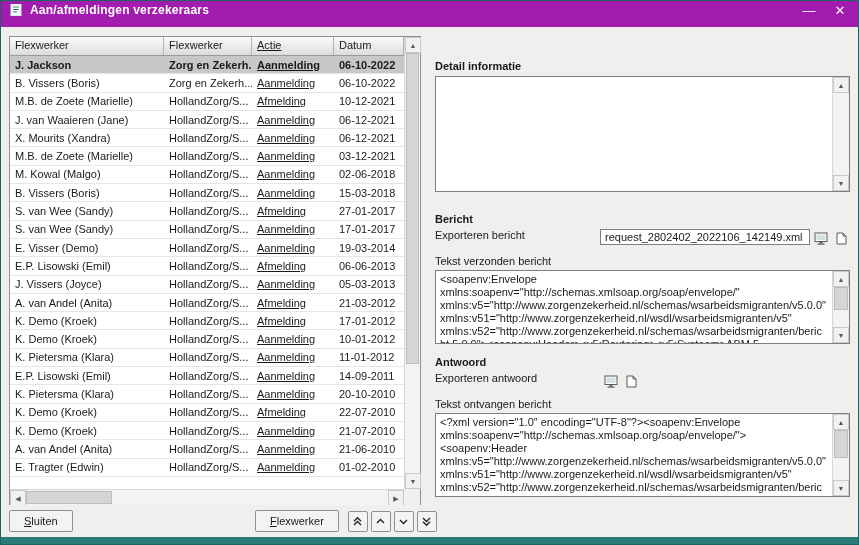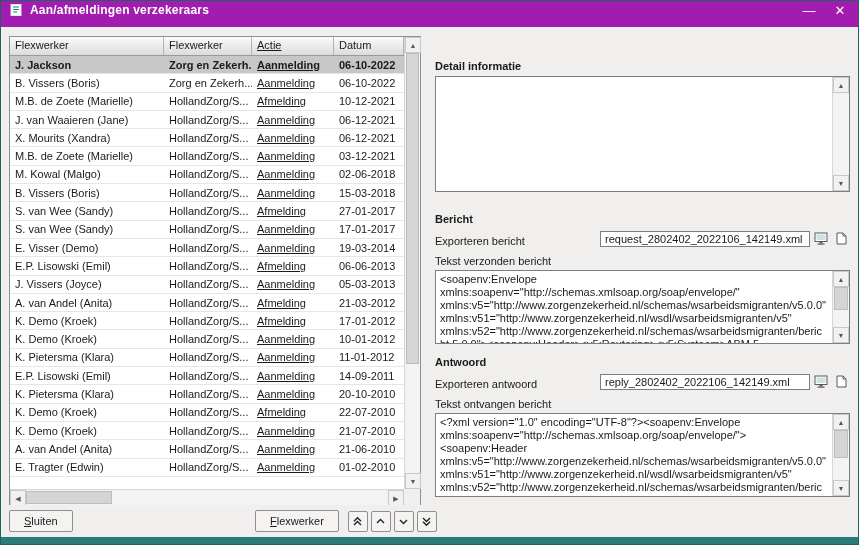--- a/index.html
+++ b/index.html
@@ -84,21 +84,21 @@
   
   .sec-label { font-weight: bold; margin-bottom: 4px; }
   .plain-label { margin-bottom: 3px; }
   .txtbox { border: 1px solid #7e7e7e; background: #fff; display: flex; overflow: hidden; }
   .txt {
     flex: 1; padding: 2px 4px; line-height: 13px;
     white-space: pre-wrap; word-break: break-all; overflow: hidden;
   }
   .txt-sb { flex: 0 0 16px; background: #f3f3f3; border-left: 1px solid #d6d6d6; display: flex; flex-direction: column; }
 
-  .export-row { display: flex; align-items: flex-end; margin-bottom: 8px; }
+  .export-row { display: flex; align-items: flex-start; margin-bottom: 8px; }
   .export-label { flex: 0 0 165px; }
   .export-input {
     flex: 1; height: 16px; border: 1px solid #7e7e7e; background: #fff;
     font-family: "Liberation Sans", sans-serif; font-size: 11px; padding: 1px 4px; color: #1a1a1a;
   }
   .icon-btn {
     width: 18px; height: 18px; margin-left: 2px;
     display: flex; align-items: center; justify-content: center;
   }
 
@@ -356,21 +356,20 @@
           </div>
           <div class="sb-btn">▼</div>
         </div>
       </div>
 
       <div style="height:12px;"></div>
 
       <div class="sec-label">Antwoord</div>
       <div class="export-row">
         <span class="export-label">Exporteren antwoord</span>
-        <input class="export-input" type="text" value="reply_2802402_2022106_142149.xml" style="">
         <span class="icon-btn">
           <svg width="14" height="13" viewBox="0 0 14 13">
             <rect x="1" y="1" width="12" height="8.5" fill="#ffffff" stroke="#5a5a5a"></rect>
             <rect x="2.5" y="2.5" width="9" height="5.5" fill="#cfe2e1"></rect>
             <rect x="5.5" y="10" width="3" height="1.5" fill="#5a5a5a"></rect>
             <rect x="3.5" y="11.5" width="7" height="1.2" fill="#5a5a5a"></rect>
           </svg>
         </span>
         <span class="icon-btn">
           <svg width="11" height="13" viewBox="0 0 11 13">

